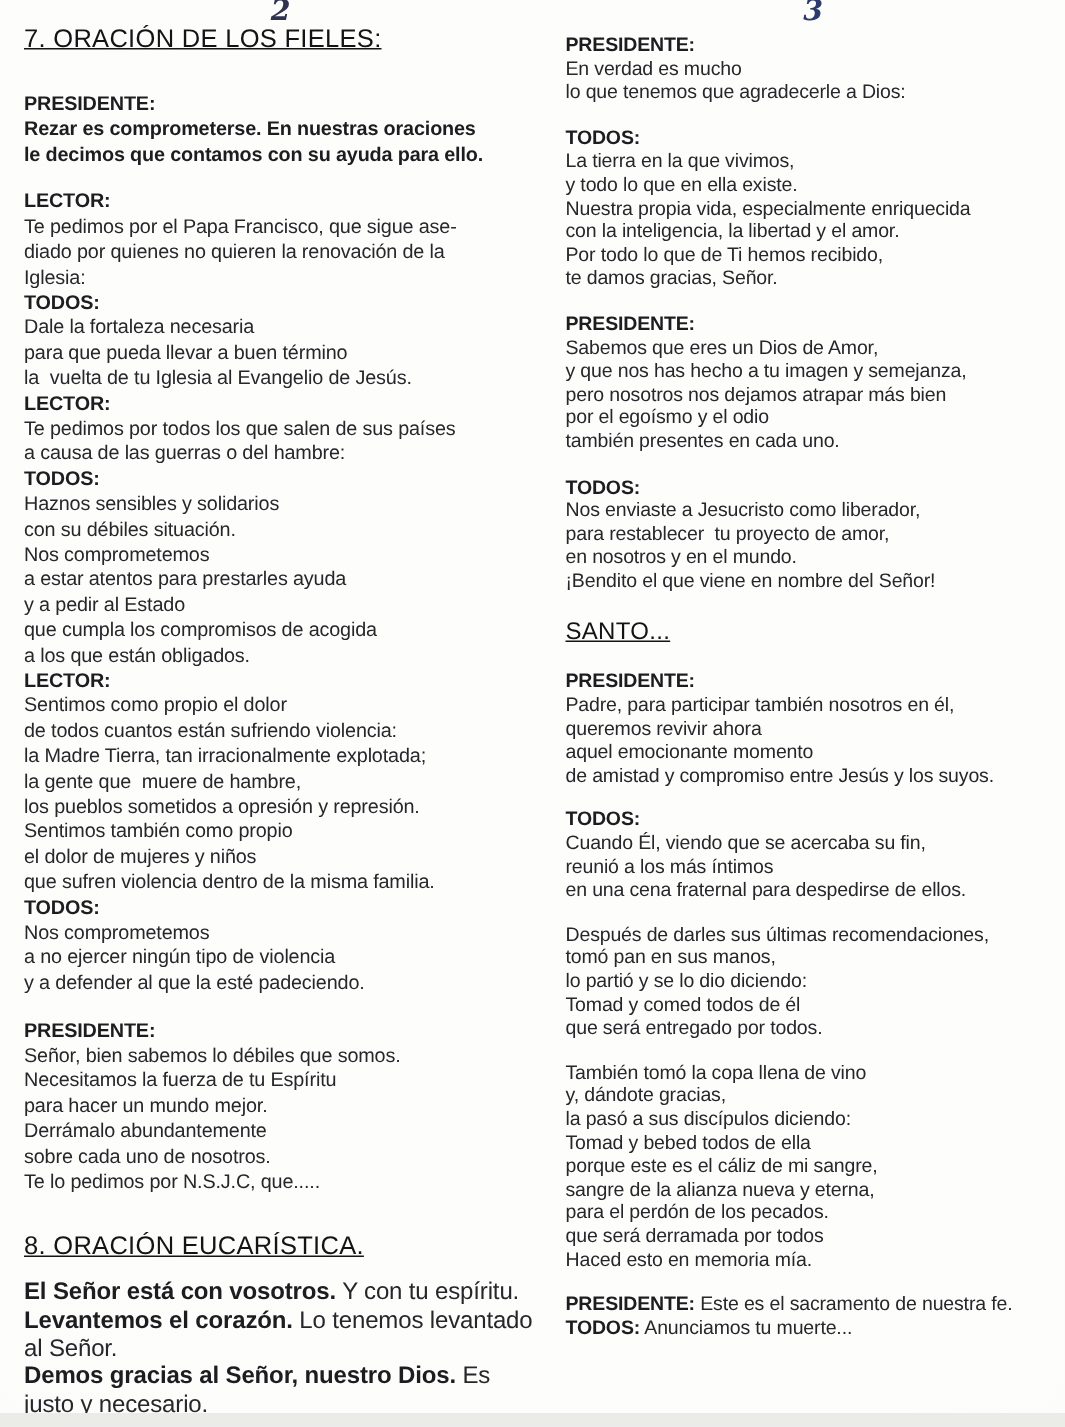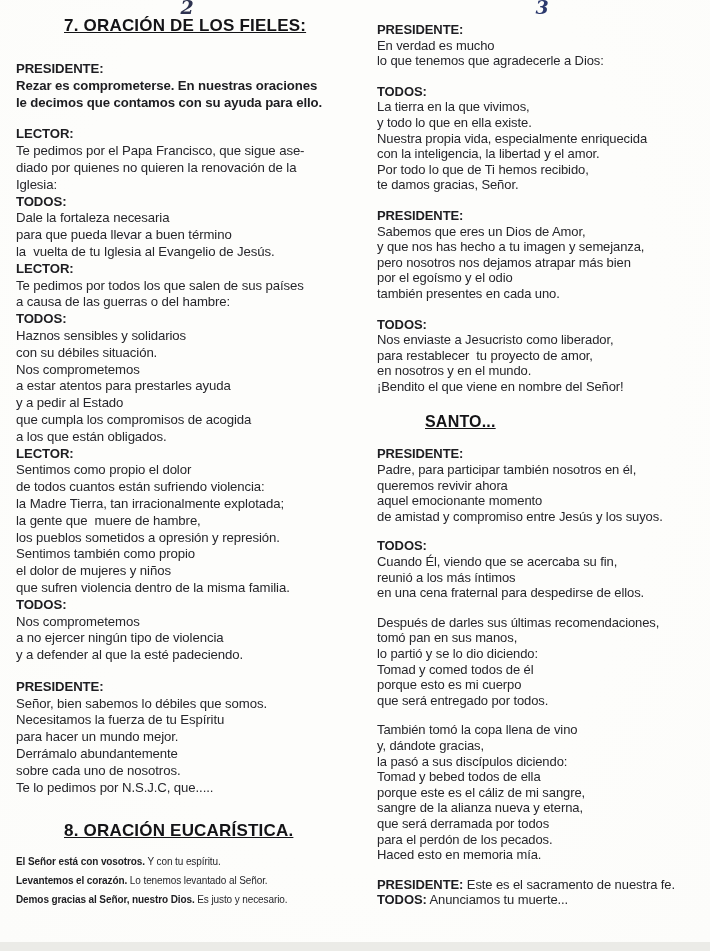--- a/index.html
+++ b/index.html
@@ -44,35 +44,34 @@
     font-family: "DejaVu Serif", serif;
     font-style: italic;
     font-weight: 600;
     font-size: 19px;
     height: 15px;
     line-height: 14px;
   }
   .col-left .pagenum { color: var(--pagenum-left); }
   .col-right .pagenum { color: var(--pagenum-right); height: 22px; }
   .heading {
-    font-weight: 700;
+    font-weight: 400;
     font-size: 17px;
     line-height: 22px;
     color: var(--heading-ink);
     text-decoration: underline;
     letter-spacing: 0.2px;
     white-space: pre-wrap;
-    margin-left: 48px;
   }
   .heading.small { font-size: 16px; }
   .speaker { font-weight: 700; white-space: pre-wrap; color: #1d1d21; }
   .para .line { white-space: pre-wrap; }
   .para.bold { font-weight: 700; color: #1d1d21; }
   .dialog-line {
-    font-size: 10px;
+    font-size: 16px;
     line-height: 18.6px;
     white-space: pre-wrap;
   }
   .dialog-line .b, .labeled-line .b { font-weight: 700; color: #1d1d21; }
   .labeled-line { white-space: pre-wrap; }
 </style>
 </head>
 <body>
 
 <div class="page">
@@ -202,33 +201,32 @@
           <div class="line">Cuando Él, viendo que se acercaba su fin,</div>
           <div class="line">reunió a los más íntimos</div>
           <div class="line">en una cena fraternal para despedirse de ellos.</div>
         </div>
         <div class="gap" style="height: 14px;"></div>
         <div class="para">
           <div class="line">Después de darles sus últimas recomendaciones,</div>
           <div class="line">tomó pan en sus manos,</div>
           <div class="line">lo partió y se lo dio diciendo:</div>
           <div class="line">Tomad y comed todos de él</div>
-          <div class="line">porque esto es mi cuerpo</div>
           <div class="line">que será entregado por todos.</div>
         </div>
         <div class="gap" style="height: 14px;"></div>
         <div class="para">
           <div class="line">También tomó la copa llena de vino</div>
           <div class="line">y, dándote gracias,</div>
           <div class="line">la pasó a sus discípulos diciendo:</div>
           <div class="line">Tomad y bebed todos de ella</div>
           <div class="line">porque este es el cáliz de mi sangre,</div>
           <div class="line">sangre de la alianza nueva y eterna,</div>
+          <div class="line">para el perdón de los pecados.</div>
           <div class="line">que será derramada por todos</div>
-          <div class="line">para el perdón de los pecados.</div>
           <div class="line">Haced esto en memoria mía.</div>
         </div>
         <div class="gap" style="height: 14px;"></div>
         <div class="labeled-line"><span class="b">PRESIDENTE:</span><span class="n"> Este es el sacramento de nuestra fe.</span></div>
         <div class="labeled-line"><span class="b">TODOS:</span><span class="n"> Anunciamos tu muerte...</span></div>
       </div>
   </div>
   <div class="scan-edge"></div>
 </div>
 

